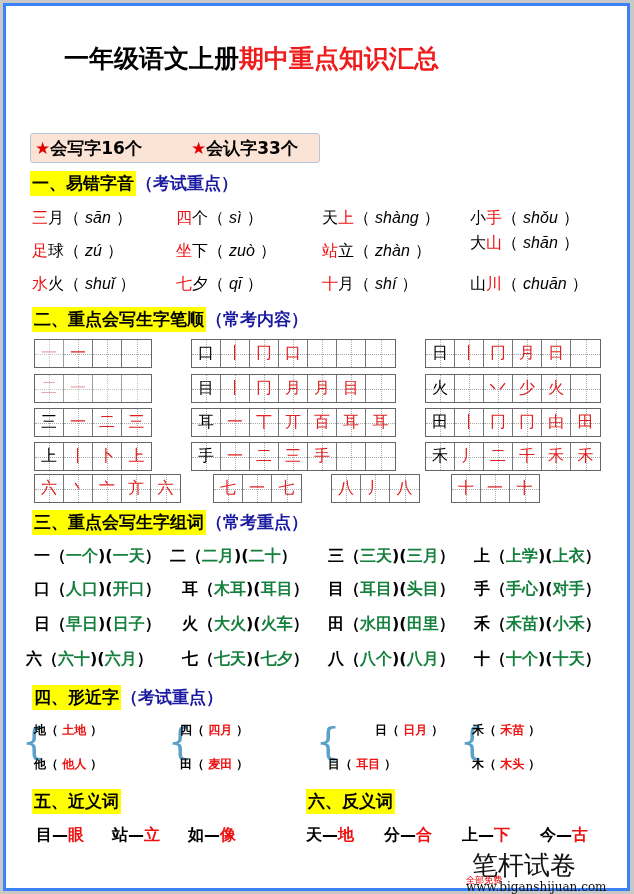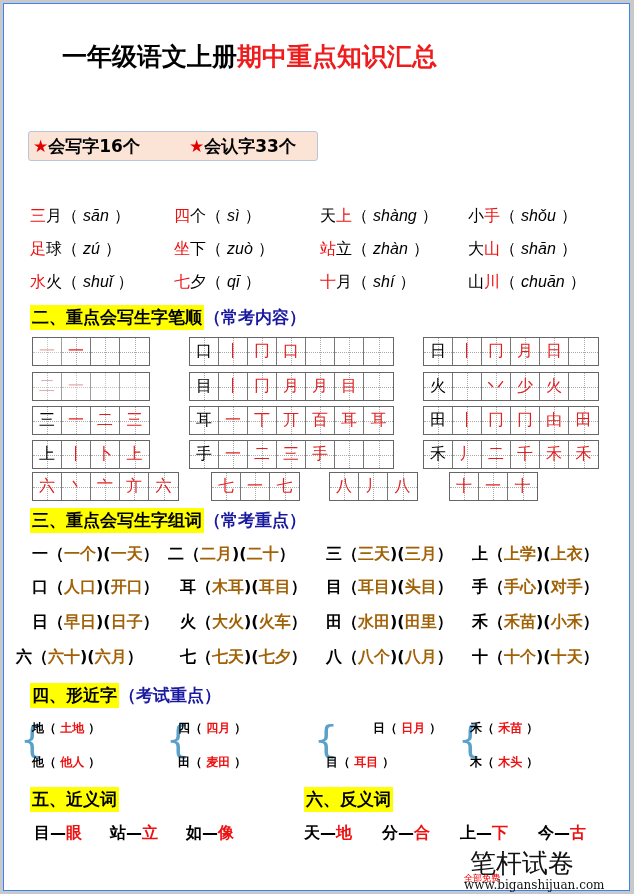--- a/index.html
+++ b/index.html
@@ -1,20 +1,20 @@
 <!DOCTYPE html>
 <html><head>
 <meta charset="utf-8">
 <style>
   * { box-sizing: border-box; margin: 0; padding: 0; }
   html, body { width: 634px; height: 894px; background: #c8c8c8; overflow: hidden; }
   body { font-family: "DejaVu Sans", "Liberation Sans", sans-serif; }
   .page {
     position: absolute; left: 3px; top: 3px; width: 627px; height: 888px;
-    background: #ffffff; border: 1px solid #3b82f6;
+    background: #ffffff; border: 3px solid #3b82f6;
   }
   .abs { position: absolute; white-space: nowrap; }
   .title { left: 58px; top: 36px; font-size: 25px; font-weight: bold; color: #000; letter-spacing: 0px; }
   .title .red { color: #ee1c1c; }
   .subtitle { left: 212px; top: 88px; font-size: 21px; font-weight: bold; color: #0aa84a; }
   .count-box {
     left: 24px; top: 127px; width: 290px; height: 30px;
     background: #fbe3d6; border: 1px solid #b8c6dc; border-radius: 3px;
     font-size: 17px; font-weight: bold; color: #000; padding: 3px 0 0 4px;
   }
@@ -32,21 +32,21 @@
     display: flex; align-items: center; justify-content: center;
     font-size: 16px; color: #e02020;
   }
   .cell:last-child { border-right: none; }
   .cell::before { content: ""; position: absolute; left: 0; right: 0; top: 50%; border-top: 1px dotted #aaa; }
   .cell::after { content: ""; position: absolute; top: 0; bottom: 0; left: 50%; border-left: 1px dotted #aaa; }
   .cell span { position: relative; z-index: 1; }
   .cell.blk { color: #000; }
   .cell.faint { color: #d88; opacity: 0.7; }
   .word-row { font-size: 16px; font-weight: bold; color: #000; }
-  .word-row .r { color: #a16207; }
+  .word-row .r { color: #15803d; }
   .sim { font-size: 12px; font-weight: bold; color: #000; }
   .sim .r { color: #ee1111; }
   .brace { position: absolute; color: #5aa0c8; font-size: 38px; font-weight: normal; line-height: 1; }
   .pair { font-size: 16px; font-weight: bold; color: #000; }
   .pair .r { color: #ee1111; }
   .wm-big { left: 466px; top: 842px; font-size: 26px; color: #111; font-family: "DejaVu Sans", sans-serif; }
   .wm-small { left: 460px; top: 868px; font-size: 9px; color: #e00; }
   .wm-url { left: 460px; top: 874px; font-size: 12px; color: #111; font-family: "DejaVu Serif", serif; }
 </style>
 </head>
@@ -56,29 +56,32 @@
 
   <div class="abs title">
     <span>一年级语文上册</span><span class="red">期中重点知识汇总</span>
   </div>
 
   <div class="abs count-box">
     <span class="star">★</span><span>会写字16个</span>
     <span class="c2"><span class="star">★</span><span>会认字33个</span></span>
   </div>
 
+  <div class="abs hdr" style="left:24px; top:166px;">
+    <span class="hl">一、易错字音</span><span class="note">（考试重点）</span>
+  </div>
   <div id="s1">
       <div class="abs py-row" style="left: 26px; top: 202px;"><span class="r">三</span><span>月</span><span>（ </span><span class="py">sān</span><span> ）</span></div>
       <div class="abs py-row" style="left: 170px; top: 202px;"><span class="r">四</span><span>个</span><span>（ </span><span class="py">sì</span><span> ）</span></div>
       <div class="abs py-row" style="left: 316px; top: 202px;"><span>天</span><span class="r">上</span><span>（ </span><span class="py">shàng</span><span> ）</span></div>
       <div class="abs py-row" style="left: 464px; top: 202px;"><span>小</span><span class="r">手</span><span>（ </span><span class="py">shǒu</span><span> ）</span></div>
       <div class="abs py-row" style="left: 26px; top: 235px;"><span class="r">足</span><span>球</span><span>（ </span><span class="py">zú</span><span> ）</span></div>
       <div class="abs py-row" style="left: 170px; top: 235px;"><span class="r">坐</span><span>下</span><span>（ </span><span class="py">zuò</span><span> ）</span></div>
       <div class="abs py-row" style="left: 316px; top: 235px;"><span class="r">站</span><span>立</span><span>（ </span><span class="py">zhàn</span><span> ）</span></div>
-      <div class="abs py-row" style="left: 464px; top: 235px;"><span>大</span><span class="r">山</span><span>（ </span><span class="py">shān</span><span> ）</span></div>
+      <div class="abs py-row" style="left: 464px; top: 227px;"><span>大</span><span class="r">山</span><span>（ </span><span class="py">shān</span><span> ）</span></div>
       <div class="abs py-row" style="left: 26px; top: 268px;"><span class="r">水</span><span>火</span><span>（ </span><span class="py">shuǐ</span><span> ）</span></div>
       <div class="abs py-row" style="left: 170px; top: 268px;"><span class="r">七</span><span>夕</span><span>（ </span><span class="py">qī</span><span> ）</span></div>
       <div class="abs py-row" style="left: 316px; top: 268px; text-align: center;"><span class="r">十</span><span>月</span><span>（ </span><span class="py">shí</span><span> ）</span></div>
       <div class="abs py-row" style="left: 464px; top: 268px;"><span>山</span><span class="r">川</span><span>（ </span><span class="py">chuān</span><span> ）</span></div>
     </div>
 
   <div class="abs hdr" style="left:26px; top:302px;">
     <span class="hl">二、重点会写生字笔顺</span><span class="note">（常考内容）</span>
   </div>
   <div id="s2">
@@ -371,21 +374,21 @@
       <div class="abs word-row" style="left: 322px; top: 540px;"><span>三</span><span>（</span><span class="r">三天</span><span>)(</span><span class="r">三月</span><span>）</span></div>
       <div class="abs word-row" style="left: 468px; top: 540px;"><span>上</span><span>（</span><span class="r">上学</span><span>)(</span><span class="r">上衣</span><span>）</span></div>
       <div class="abs word-row" style="left: 28px; top: 573px;"><span>口</span><span>（</span><span class="r">人口</span><span>)(</span><span class="r">开口</span><span>）</span></div>
       <div class="abs word-row" style="left: 176px; top: 573px;"><span>耳</span><span>（</span><span class="r">木耳</span><span>)(</span><span class="r">耳目</span><span>）</span></div>
       <div class="abs word-row" style="left: 322px; top: 573px;"><span>目</span><span>（</span><span class="r">耳目</span><span>)(</span><span class="r">头目</span><span>）</span></div>
       <div class="abs word-row" style="left: 468px; top: 573px;"><span>手</span><span>（</span><span class="r">手心</span><span>)(</span><span class="r">对手</span><span>）</span></div>
       <div class="abs word-row" style="left: 28px; top: 608px;"><span>日</span><span>（</span><span class="r">早日</span><span>)(</span><span class="r">日子</span><span>）</span></div>
       <div class="abs word-row" style="left: 176px; top: 608px;"><span>火</span><span>（</span><span class="r">大火</span><span>)(</span><span class="r">火车</span><span>）</span></div>
       <div class="abs word-row" style="left: 322px; top: 608px;"><span>田</span><span>（</span><span class="r">水田</span><span>)(</span><span class="r">田里</span><span>）</span></div>
       <div class="abs word-row" style="left: 468px; top: 608px;"><span>禾</span><span>（</span><span class="r">禾苗</span><span>)(</span><span class="r">小禾</span><span>）</span></div>
-      <div class="abs word-row" style="left: 12px; top: 643px;"><span>六</span><span>（</span><span class="r">六十</span><span>)(</span><span class="r">六月</span><span>）</span></div>
+      <div class="abs word-row" style="left: 20px; top: 643px;"><span>六</span><span>（</span><span class="r">六十</span><span>)(</span><span class="r">六月</span><span>）</span></div>
       <div class="abs word-row" style="left: 176px; top: 643px;"><span>七</span><span>（</span><span class="r">七天</span><span>)(</span><span class="r">七夕</span><span>）</span></div>
       <div class="abs word-row" style="left: 322px; top: 643px;"><span>八</span><span>（</span><span class="r">八个</span><span>)(</span><span class="r">八月</span><span>）</span></div>
       <div class="abs word-row" style="left: 468px; top: 643px;"><span>十</span><span>（</span><span class="r">十个</span><span>)(</span><span class="r">十天</span><span>）</span></div>
     </div>
 
   <div class="abs hdr" style="left:26px; top:680px;">
     <span class="hl">四、形近字</span><span class="note">（考试重点）</span>
   </div>
   <div id="s4">
       <div class="brace" style="left: 16px; top: 716px;">{</div>

